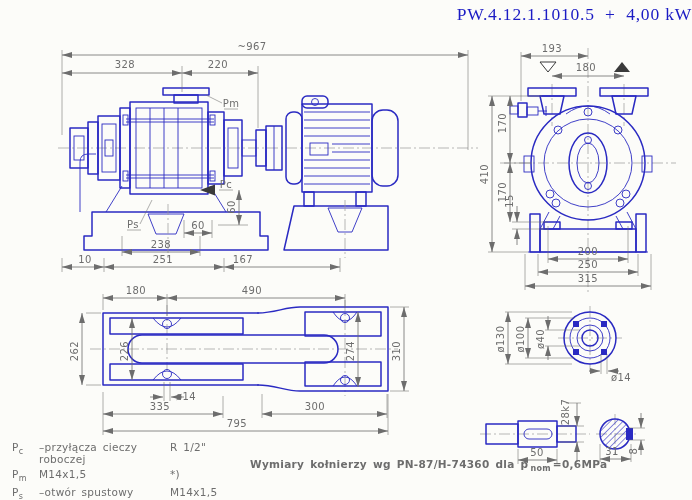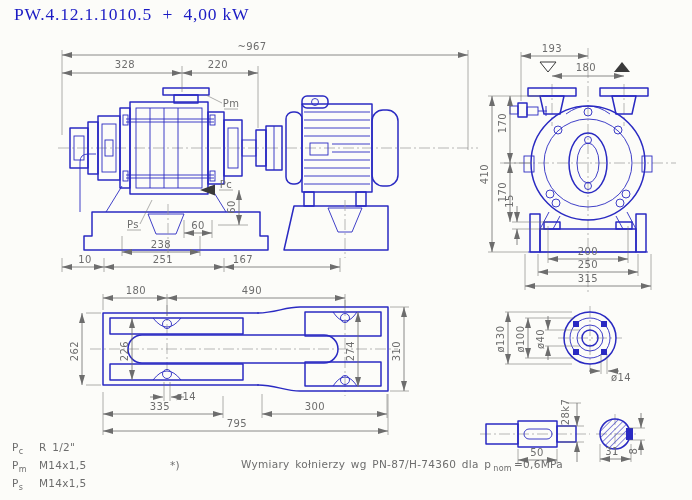--- a/index.html
+++ b/index.html
@@ -2,40 +2,40 @@
 <html style="--line-blue: #2a2ac2; --dim-gray: #6d6d6d; --title-blue: #1b1bc4; --center-gray: #999999; --bg: #fcfcf9; --arrow-dark: #3a3a3a;"><head>
 <meta charset="utf-8">
 <style>
   :root{
     --line-blue:#2a2ac2; --dim-gray:#6d6d6d; --title-blue:#1b1bc4;
     --center-gray:#999999; --bg:#fcfcf9; --arrow-dark:#3a3a3a;
   }
   html,body{margin:0;padding:0;}
   body{width:692px;height:500px;position:relative;background:var(--bg);
        font-family:"DejaVu Sans",sans-serif;overflow:hidden;}
-  .title{position:absolute;top:4px;left:0;width:692px;text-align:left;padding-left:14px;
+  .title{position:absolute;top:4px;left:0;width:692px;text-align:right;padding-left:14px;
          box-sizing:border-box;font-family:"Liberation Serif","DejaVu Serif",serif;
          font-size:17.5px;letter-spacing:.8px;color:var(--title-blue);white-space:pre;}
   svg{position:absolute;left:0;top:0;}
   svg text{font-family:"DejaVu Sans",sans-serif;font-size:10px;fill:var(--dim-gray);
            text-anchor:middle;letter-spacing:.4px;}
   svg text.as{text-anchor:start;}
   .B{stroke:var(--line-blue);stroke-width:1.5;fill:none;stroke-linejoin:round;stroke-linecap:square;}
   .b{stroke:var(--line-blue);stroke-width:.9;fill:none;}
   .F{fill:var(--line-blue);stroke:none;}
   .d{stroke:var(--dim-gray);stroke-width:.8;fill:none;}
   .e{stroke:var(--dim-gray);stroke-width:.55;fill:none;}
   .c{stroke:var(--center-gray);stroke-width:.7;fill:none;stroke-dasharray:11 3 2 3;}
   .legend{position:absolute;left:12px;top:441px;font-size:10.5px;color:var(--dim-gray);
           letter-spacing:.3px;word-spacing:2px;}
   .lrow{display:grid;grid-template-columns:27px 131px 52px 18px;align-items:baseline;margin-bottom:3px;}
   .legend sub,.notes sub{font-size:8px;}
   .notes{position:absolute;left:236px;top:458px;font-size:10.5px;color:var(--dim-gray);
          letter-spacing:.3px;word-spacing:2px;line-height:13.5px;}
-  .notes .l2{margin-left:5px;}
+  .notes .l2{margin-left:14px;font-weight:bold;}
   .notes sub{margin:0 2px;}
 </style>
 </head>
 <body>
 
 <div class="title">PW.4.12.1.1010.5  +  4,00 kW</div>
 
 <svg width="692" height="500" viewBox="0 0 692 500">
   <defs>
     <marker id="ar" markerWidth="11" markerHeight="8" refX="10" refY="3" orient="auto-start-reverse" markerUnits="userSpaceOnUse">
@@ -394,30 +394,32 @@
     <line class="e" x1="629" y1="440" x2="645" y2="440"></line>
     <line class="d" x1="641" y1="413" x2="641" y2="428" marker-end="url(#ar)"></line>
     <line class="d" x1="641" y1="455" x2="641" y2="440" marker-end="url(#ar)"></line>
     <text x="637" y="451" transform="rotate(-90 637 451)">8</text>
   </g>
 </svg>
 
 <div class="legend">
   <div class="lrow">
     <span><span>P</span><sub>c</sub></span>
+    <span>–przyłącza cieczy roboczej</span>
     <span>R 1/2"</span>
     <span></span>
   </div>
   <div class="lrow">
     <span><span>P</span><sub>m</sub></span>
     <span>M14x1,5</span>
     <span>*)</span>
   </div>
   <div class="lrow">
     <span><span>P</span><sub>s</sub></span>
+    <span>–otwór spustowy</span>
     <span>M14x1,5</span>
     <span></span>
   </div>
 </div>
 
 <div class="notes">
   <div class="l2">
     <span>Wymiary kołnierzy wg PN-87/H-74360 dla p</span><sub>nom</sub><span>=0,6MPa</span>
   </div>
 </div>

